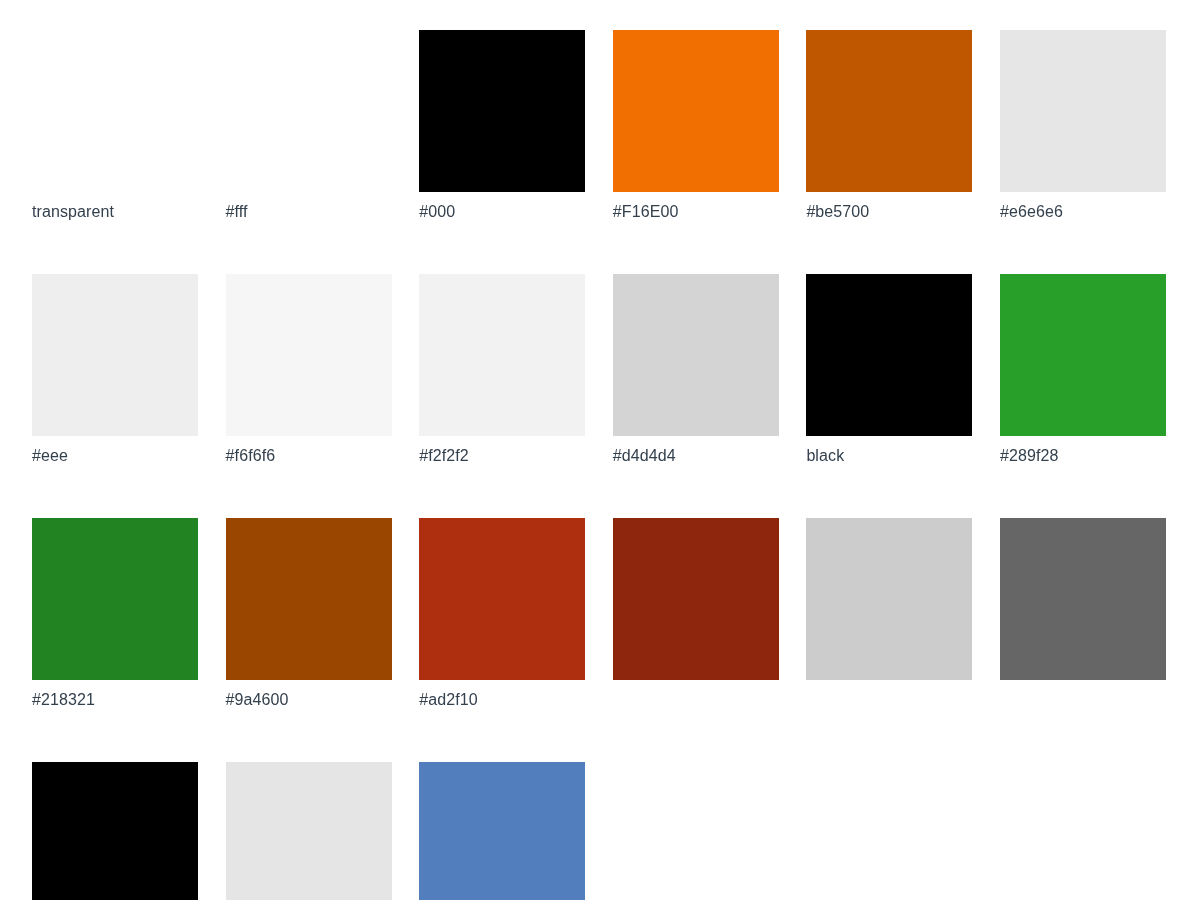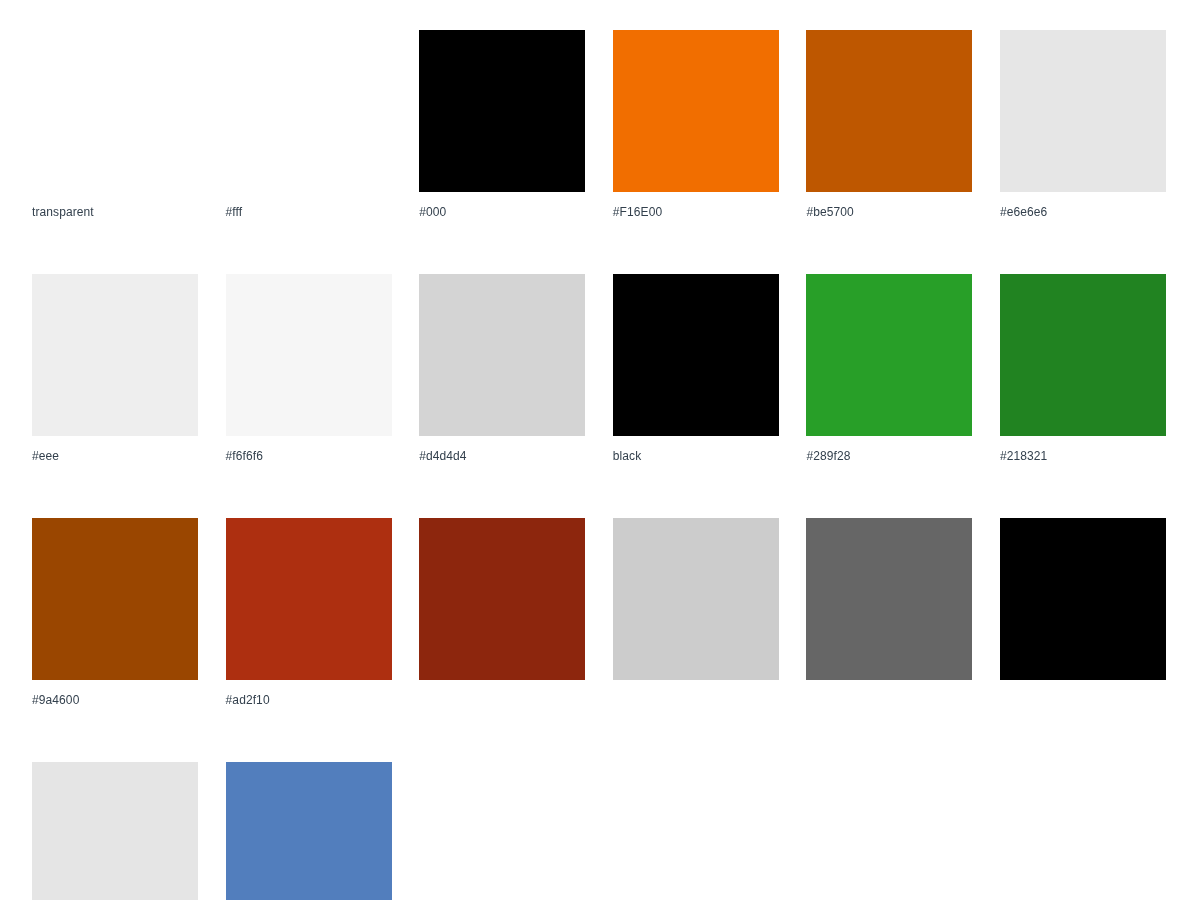--- a/index.html
+++ b/index.html
@@ -59,21 +59,21 @@
 
   .swatch-chip {
     width: 166px;
     height: 162px;
     display: block;
   }
 
   .swatch-label {
     display: block;
     margin-top: 13px;
-    font-size: 12px;
+    font-size: 16px;
     line-height: 14px;
     color: #33404d;
     font-family: "Liberation Sans", "DejaVu Sans", sans-serif;
     white-space: nowrap;
     letter-spacing: 0.1px;
   }
 </style>
 </head>
 <body>
 
@@ -110,20 +110,24 @@
       </div>
       <div class="swatch-cell">
         <span class="swatch-chip" style="background: rgb(238, 238, 238);"></span>
         <span class="swatch-label">#eee</span>
       </div>
       <div class="swatch-cell">
         <span class="swatch-chip" style="background: rgb(246, 246, 246);"></span>
         <span class="swatch-label">#f6f6f6</span>
       </div>
       <div class="swatch-cell">
+        <span class="swatch-chip" style="background: rgb(242, 242, 242);"></span>
+        <span class="swatch-label">#f2f2f2</span>
+      </div>
+      <div class="swatch-cell">
         <span class="swatch-chip" style="background: rgb(212, 212, 212);"></span>
         <span class="swatch-label">#d4d4d4</span>
       </div>
       <div class="swatch-cell">
         <span class="swatch-chip" style="background: rgb(0, 0, 0);"></span>
         <span class="swatch-label">black</span>
       </div>
       <div class="swatch-cell">
         <span class="swatch-chip" style="background: rgb(40, 159, 40);"></span>
         <span class="swatch-label">#289f28</span>

